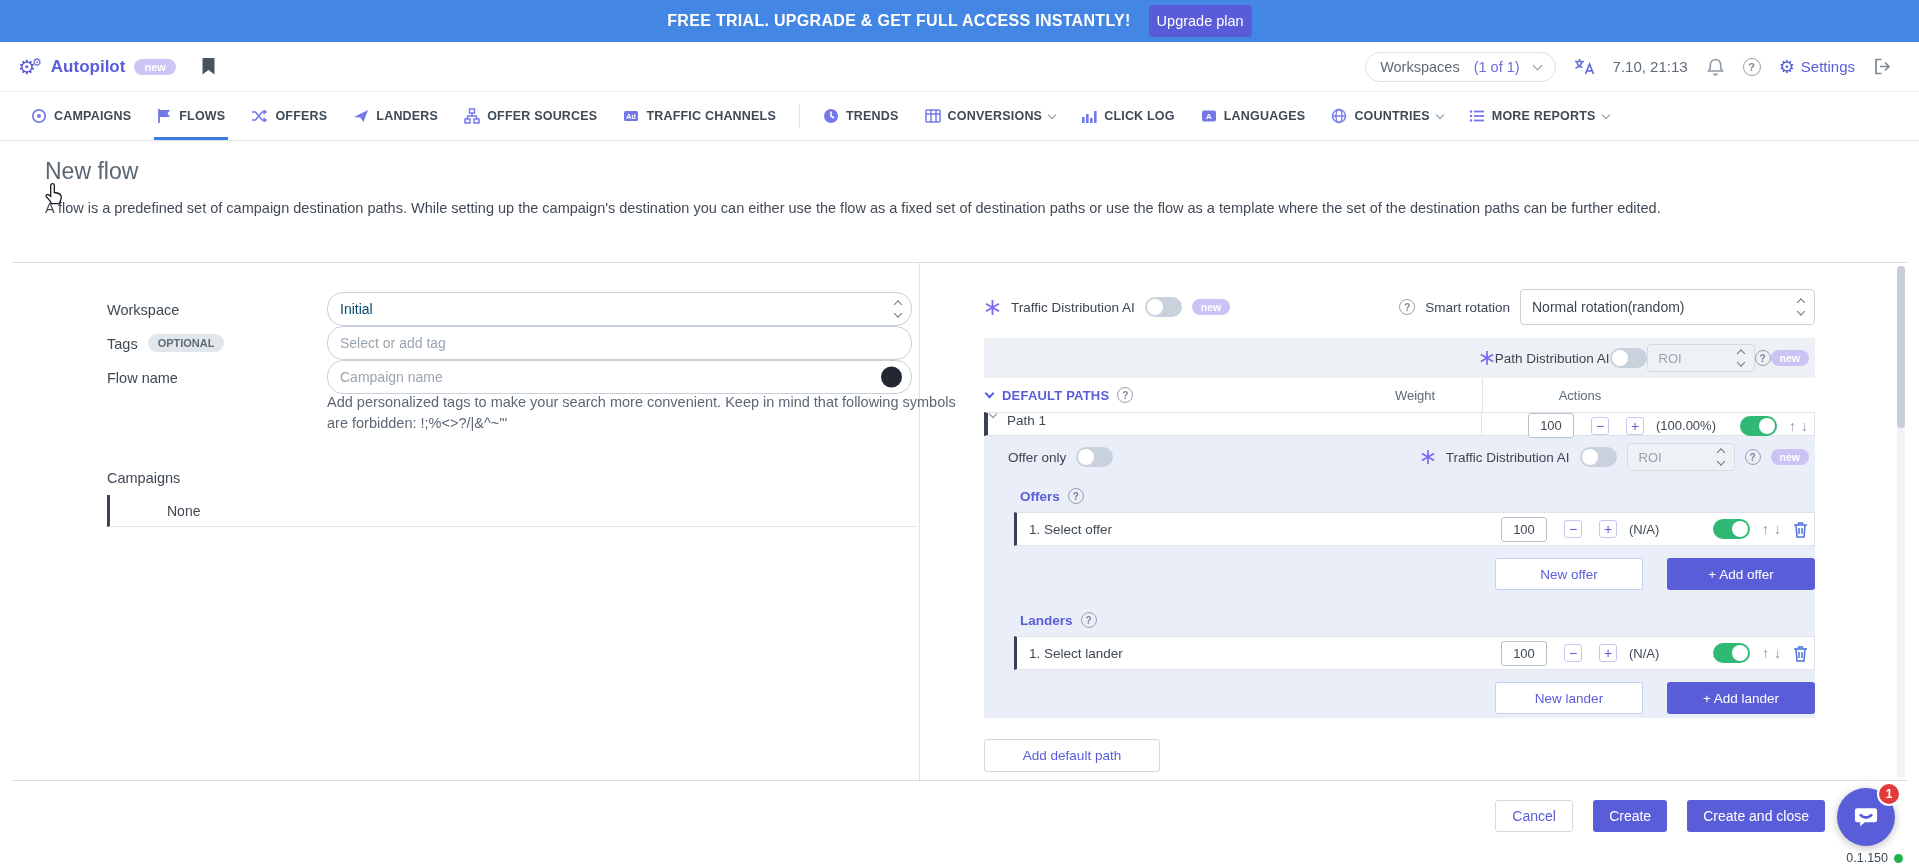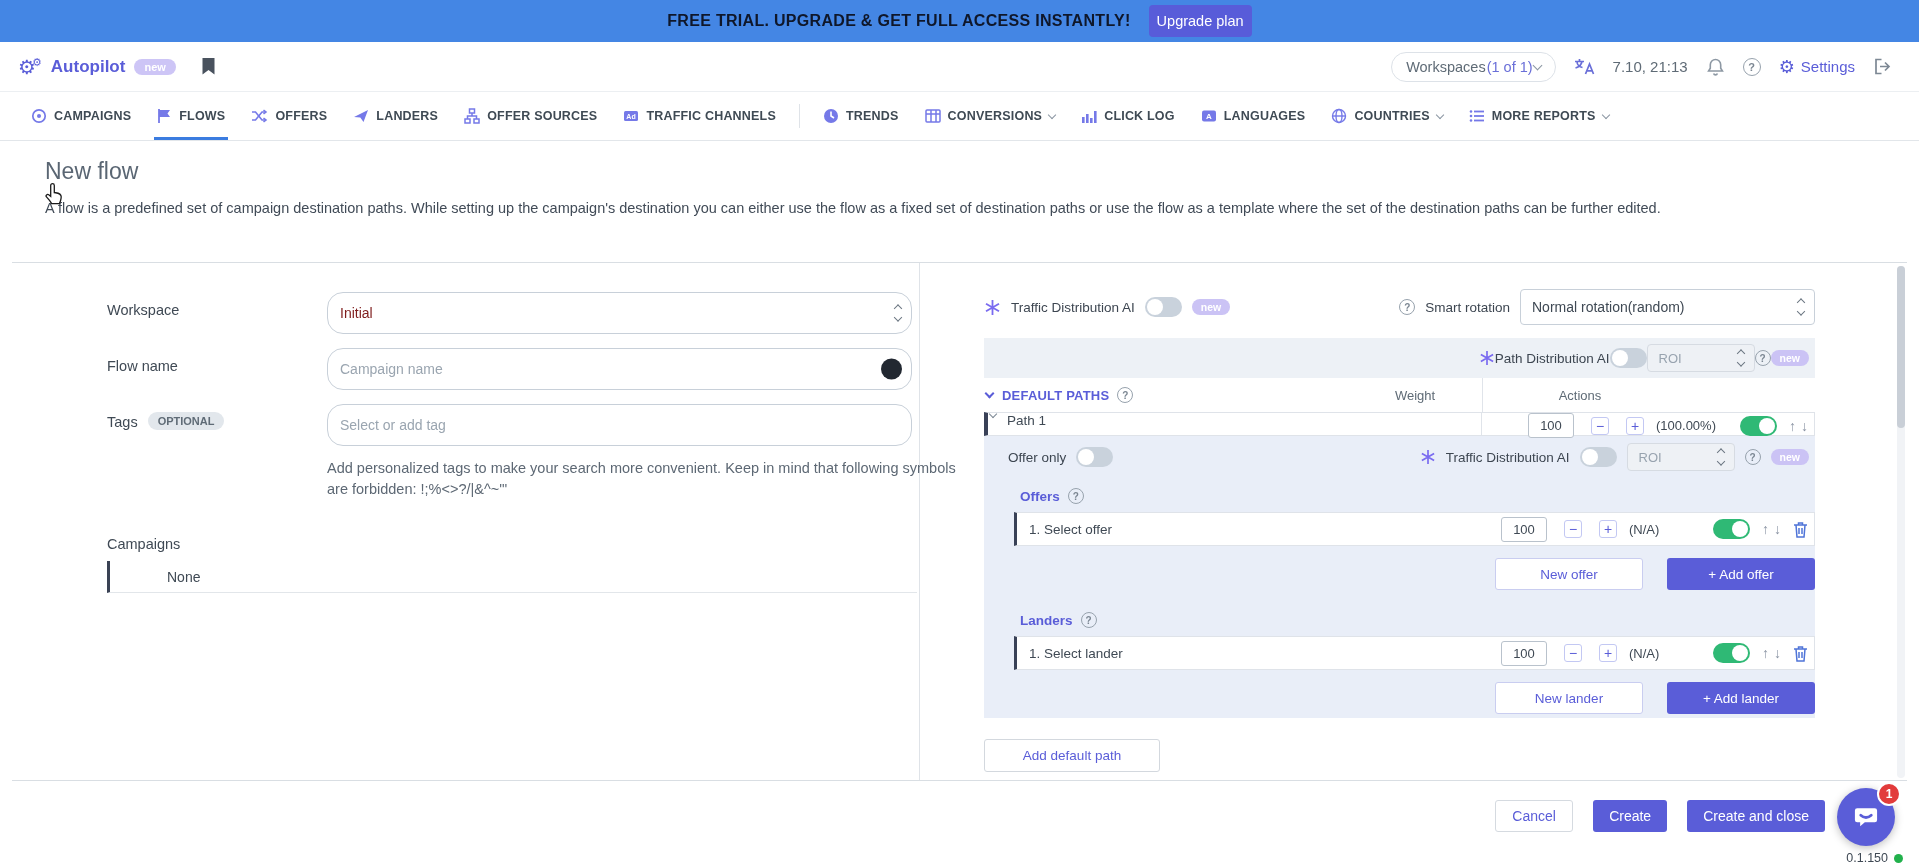--- a/index.html
+++ b/index.html
@@ -3,32 +3,32 @@
 <meta charset="utf-8">
 <style>
   * { margin:0; padding:0; box-sizing:border-box; }
   html,body { width:1919px; height:868px; }
   body {
     font-family:"Liberation Sans","DejaVu Sans",sans-serif;
     background:#ffffff; color:#3f4954; position:relative; overflow:hidden;
   }
   
   .banner { height:42px; background:#4486e4; display:flex; align-items:center; justify-content:center; gap:18px; }
-  .banner-text { color:#0f172a; font-size:16px; font-weight:bold; letter-spacing:.3px; }
+  .banner-text { color:#ffffff; font-size:16px; font-weight:bold; letter-spacing:.3px; }
   .banner-btn { background:#585cd9; color:#fff; border:none; border-radius:4px; font-size:14.5px; padding:8px 8px; cursor:pointer; font-family:inherit; }
   
   .header { height:50px; background:#fff; display:flex; align-items:center; padding:0 26px 0 18px; border-bottom:1px solid #eceff2; }
   .hdr-left { display:flex; align-items:center; gap:9px; }
   .gear-glyph { color:#5a5dd8; font-size:20px; line-height:1; }
   .gear-glyph .sm { font-size:11px; vertical-align:super; margin-left:-4px; }
   .app-name { color:#5a5dd8; font-size:17px; font-weight:bold; }
   .pill-new { background:#cdc5f6; color:#fff; font-size:11px; font-weight:bold; border-radius:10px; padding:2px 10px; }
   .bookmark { margin-left:16px; display:flex; }
   .hdr-right { margin-left:auto; display:flex; align-items:center; gap:18px; }
-  .ws-pill { display:flex; align-items:center; gap:1px; border:1px solid #dde2e8; border-radius:17px; padding:6px 14px; cursor:pointer; }
+  .ws-pill { display:flex; align-items:center; gap:14px; border:1px solid #dde2e8; border-radius:17px; padding:6px 14px; cursor:pointer; }
   .ws-label { color:#5f6b76; font-size:14.5px; }
   .ws-count { color:#6a6fd8; font-size:14.5px; }
   .chev { width:7px; height:7px; border-right:1.8px solid #8a95a1; border-bottom:1.8px solid #8a95a1; transform:rotate(45deg); margin-top:-3px; }
   .hdr-time { color:#5f6b76; font-size:15px; }
   .hdr-ic { display:flex; align-items:center; cursor:pointer; }
   .qmark { width:18px; height:18px; border:1.6px solid #97a2ad; border-radius:50%; color:#7b8692; font-size:11px; font-weight:bold; display:flex; align-items:center; justify-content:center; }
   .settings-link { display:flex; align-items:center; gap:6px; color:#5a5dd8; font-size:15px; cursor:pointer; }
   .settings-link .gear-glyph { font-size:18px; }
   
   .nav { height:49px; background:#fff; border-bottom:1px solid #e2e6ea; display:flex; align-items:center; padding-left:18px; }
@@ -41,25 +41,25 @@
   
   .page-head { padding:17px 45px 0 45px; background:#fff; height:121px; }
   .page-title { color:#5a6673; font-size:23px; font-weight:normal; }
   .page-desc { margin-top:13px; color:#414b57; font-size:14.5px; line-height:1.45; max-width:1810px; }
   .cursor-hand { position:absolute; left:45px; top:182px; z-index:50; }
   
   .card { margin:0 12px; border-top:1px solid #d9dee3; border-bottom:1px solid #d9dee3; height:519px; display:flex; position:relative; background:#fff; }
   .pane-left { width:908px; border-right:1px solid #dfe3e8; padding:29px 0 0 95px; }
   .pane-right { flex:1; padding:26px 92px 0 64px; position:relative; }
   
-  .form-row { display:flex; margin-bottom:14px; }
+  .form-row { display:flex; }
   .form-label { width:220px; padding-top:10px; font-size:14.5px; color:#3f4954; display:flex; align-items:flex-start; gap:10px; }
   .badge-optional { background:#e2e7ec; color:#5f6b76; font-size:11px; font-weight:bold; border-radius:10px; padding:3px 10px; margin-top:-2px; }
   .field { width:585px; position:relative; }
-  .sel, .inp { width:100%; height:42px; border:1px solid #c8d0d9; border-radius:16px; background:#fff; font-size:14px; color:#7f1d1d; padding:0 30px 0 12px; display:flex; align-items:center; font-family:inherit; }
+  .sel, .inp { width:100%; height:34px; border:1px solid #c8d0d9; border-radius:16px; background:#fff; font-size:14px; color:#0c4a6e; padding:0 30px 0 12px; display:flex; align-items:center; font-family:inherit; }
   .inp::placeholder { color:#9aa5b0; }
   .sel-chevs { position:absolute; right:11px; top:50%; transform:translateY(-50%); display:flex; flex-direction:column; gap:3px; }
   .sel-chevs i { width:6px; height:6px; border-right:1.6px solid #6b7682; border-bottom:1.6px solid #6b7682; display:block; }
   .sel-chevs i.up { transform:rotate(-135deg); }
   .sel-chevs i.down { transform:rotate(45deg); }
   .flow-dot { position:absolute; right:10px; top:50%; transform:translateY(-50%); width:21px; height:21px; border-radius:50%; background:#222831; cursor:pointer; }
   .hint { margin-left:220px; width:630px; color:#5d6874; font-size:14.5px; line-height:1.45; margin-top:-2px; }
   .campaigns-label { margin-top:36px; font-size:14.5px; color:#3f4954; }
   .campaigns-row { margin-top:9px; width:810px; height:32px; border-left:3px solid #3a4254; border-bottom:1px solid #e2e6ea; display:flex; align-items:center; padding-left:57px; font-size:14px; color:#3f4954; }
   
@@ -287,33 +287,33 @@
       <div class="form-label">Workspace</div>
       <div class="field">
         <div class="sel">Initial</div>
         <span class="sel-chevs">
             <i class="up"></i>
             <i class="down"></i>
           </span>
       </div>
     </div>
     <div class="form-row">
+      <div class="form-label">
+        <span>Tags</span>
+        <span class="badge-optional">OPTIONAL</span>
+      </div>
+      <div class="field">
+        <input class="inp" type="text" placeholder="Select or add tag" style="">
+      </div>
+    </div>
+    <div class="form-row">
       <div class="form-label">Flow name</div>
       <div class="field">
         <input class="inp" type="text" placeholder="Campaign name" style="">
         <span class="flow-dot"></span>
-      </div>
-    </div>
-    <div class="form-row">
-      <div class="form-label">
-        <span>Tags</span>
-        <span class="badge-optional">OPTIONAL</span>
-      </div>
-      <div class="field">
-        <input class="inp" type="text" placeholder="Select or add tag" style="">
       </div>
     </div>
     <div class="hint">Add personalized tags to make your search more convenient. Keep in mind that following symbols are forbidden: !;%&lt;&gt;?/|&amp;^~'"</div>
     <div class="campaigns-label">Campaigns</div>
     <div class="campaigns-row">
       <span>None</span>
     </div>
   </div>
 
   <div class="pane-right">

